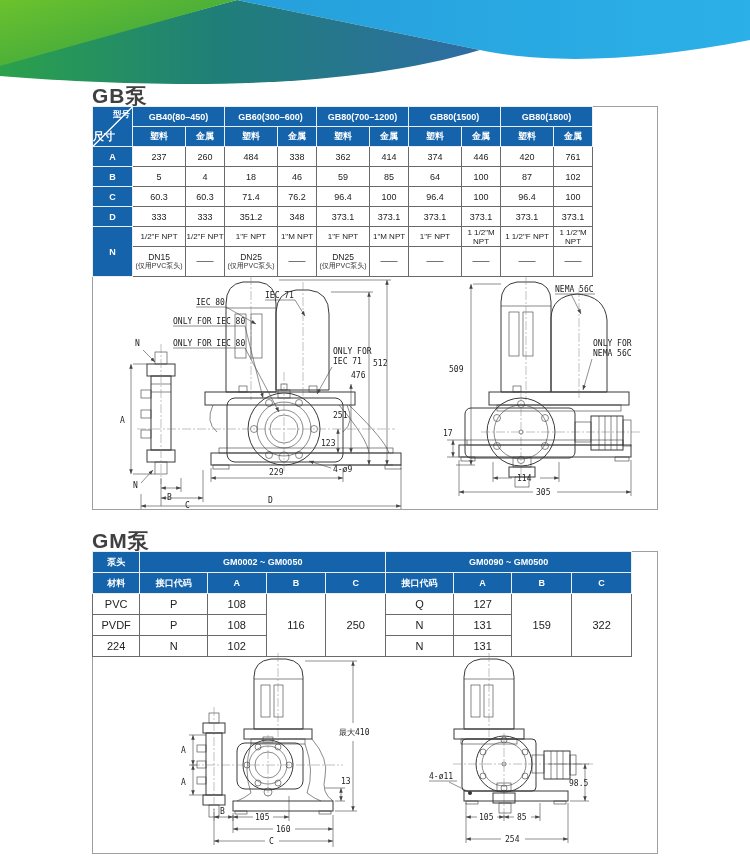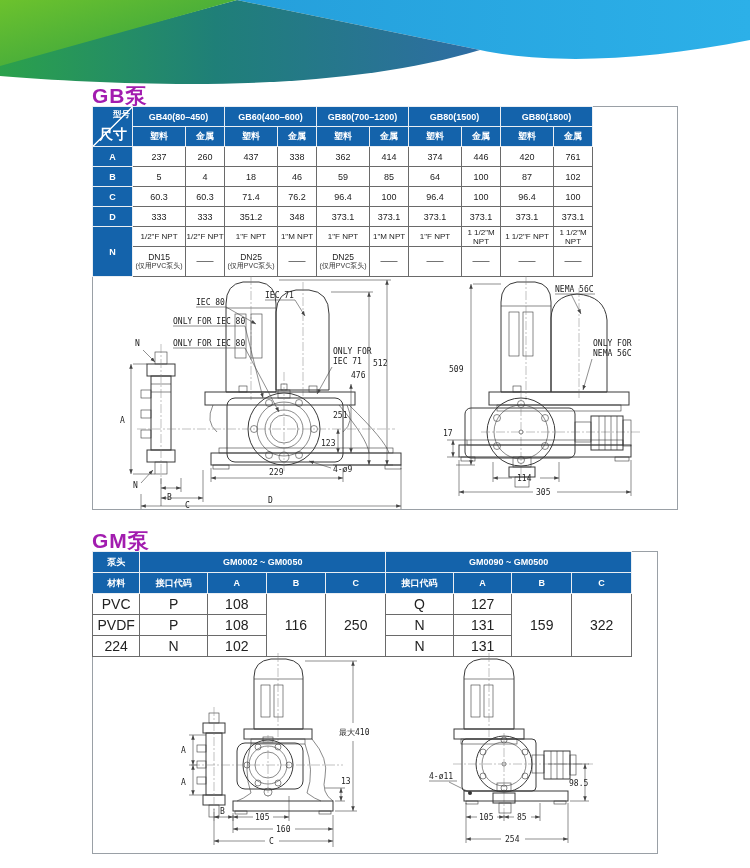--- a/index.html
+++ b/index.html
@@ -1,39 +1,39 @@
 <!DOCTYPE html>
 <html><head>
 <meta charset="utf-8">
 <style>
   html,body{margin:0;padding:0;background:#fff;}
   .page{position:relative;width:750px;height:868px;background:#ffffff;overflow:hidden;
         font-family:"Liberation Sans",sans-serif;}
   .banner{position:absolute;left:0;top:0;width:750px;height:92px;}
-  .sec-title{position:absolute;left:92px;font-weight:bold;font-size:21px;color:#a21caf;letter-spacing:1px;}
+  .sec-title{position:absolute;left:92px;font-weight:bold;font-size:21px;color:#404040;letter-spacing:1px;}
   #gb-title{top:82px;} #gm-title{top:527px;}
   .frame{position:absolute;left:92px;width:564px;border:1px solid #9aa0a6;background:#fff;}
-  #gb-frame{top:106px;height:402px;padding-left:20px;} #gm-frame{top:551px;height:301px;}
+  #gb-frame{top:106px;height:402px;} #gm-frame{top:551px;height:301px;}
   table.spec{border-collapse:collapse;table-layout:fixed;position:absolute;left:-1px;top:-1px;
              font-size:9px;color:#222;background:#fff;}
   table.spec th{background:#1463ab;color:#fff;font-weight:bold;border:1px solid #e9eef3;padding:0;}
   table.spec td{border:1px solid #6a6a6a;text-align:center;padding:0;background:#fff;}
   table.spec{border:1px solid #444;}
   #gb-table{width:500px;} #gm-table{width:540px;}
   #gb-table th{height:19px;font-size:9px;}
   #gb-table td{height:17px;margin-left:23px;}
   #gb-table .nptrow td{height:19px;font-size:8px;}
   #gb-table .dnrow td{height:29px;font-size:8.5px;line-height:1.1;}
   .dnnote{display:block;font-size:7px;color:#333;}
   .corner{position:relative;padding:0;}
   .corner .diag{position:absolute;left:0;top:0;width:100%;height:100%;
      background:linear-gradient(to bottom right,transparent 48.5%,#fff 49.5%,#fff 51%,transparent 52%);}
   .corner .tr{position:absolute;right:2px;top:2px;font-size:8.5px;}
-  .corner .bl{position:absolute;left:6px;bottom:2px;font-size:14px;}
-  #gm-table th{height:20px;} #gm-table td{height:20px;font-size:14px;}
+  .corner .bl{position:absolute;left:0;bottom:2px;font-size:11px;}
+  #gm-table th{height:20px;} #gm-table td{height:20px;font-size:11px;}
   svg text{user-select:none;}
   .dtxt{font:8px "DejaVu Sans Mono",monospace;fill:#222;}
   .ln{fill:none;stroke:#3a3a3a;stroke-width:1;}
   .tn{fill:none;stroke:#3a3a3a;stroke-width:.6;}
   .cl{fill:none;stroke:#808080;stroke-width:.5;stroke-dasharray:9 2 2 2;}
   .dim{fill:none;stroke:#444;stroke-width:.6;}
   .drawing{position:absolute;}
 </style>
 </head>
 <body>
@@ -79,42 +79,42 @@
           <col style="width:39px">
       </colgroup>
       <tbody>
           <tr>
         <th rowspan="2" class="corner">
           <span class="diag"></span>
           <span class="tr">型号</span>
           <span class="bl">尺寸</span>
         </th>
         <th colspan="2">GB40(80–450)</th>
-        <th colspan="2">GB60(400–600)</th>
+        <th colspan="2">GB60(300–600)</th>
         <th colspan="2">GB80(700–1200)</th>
         <th colspan="2">GB80(1500)</th>
         <th colspan="2">GB80(1800)</th>
       </tr>
       <tr>
         <th>塑料</th>
             <th>金属</th>
         <th>塑料</th>
             <th>金属</th>
         <th>塑料</th>
             <th>金属</th>
         <th>塑料</th>
             <th>金属</th>
         <th>塑料</th>
             <th>金属</th>
       </tr>
       <tr>
         <th>A</th>
         <td>237</td>
             <td>260</td>
-        <td>437</td>
+        <td>484</td>
             <td>338</td>
         <td>362</td>
             <td>414</td>
         <td>374</td>
             <td>446</td>
         <td>420</td>
             <td>761</td>
       </tr>
       <tr>
         <th>B</th>

